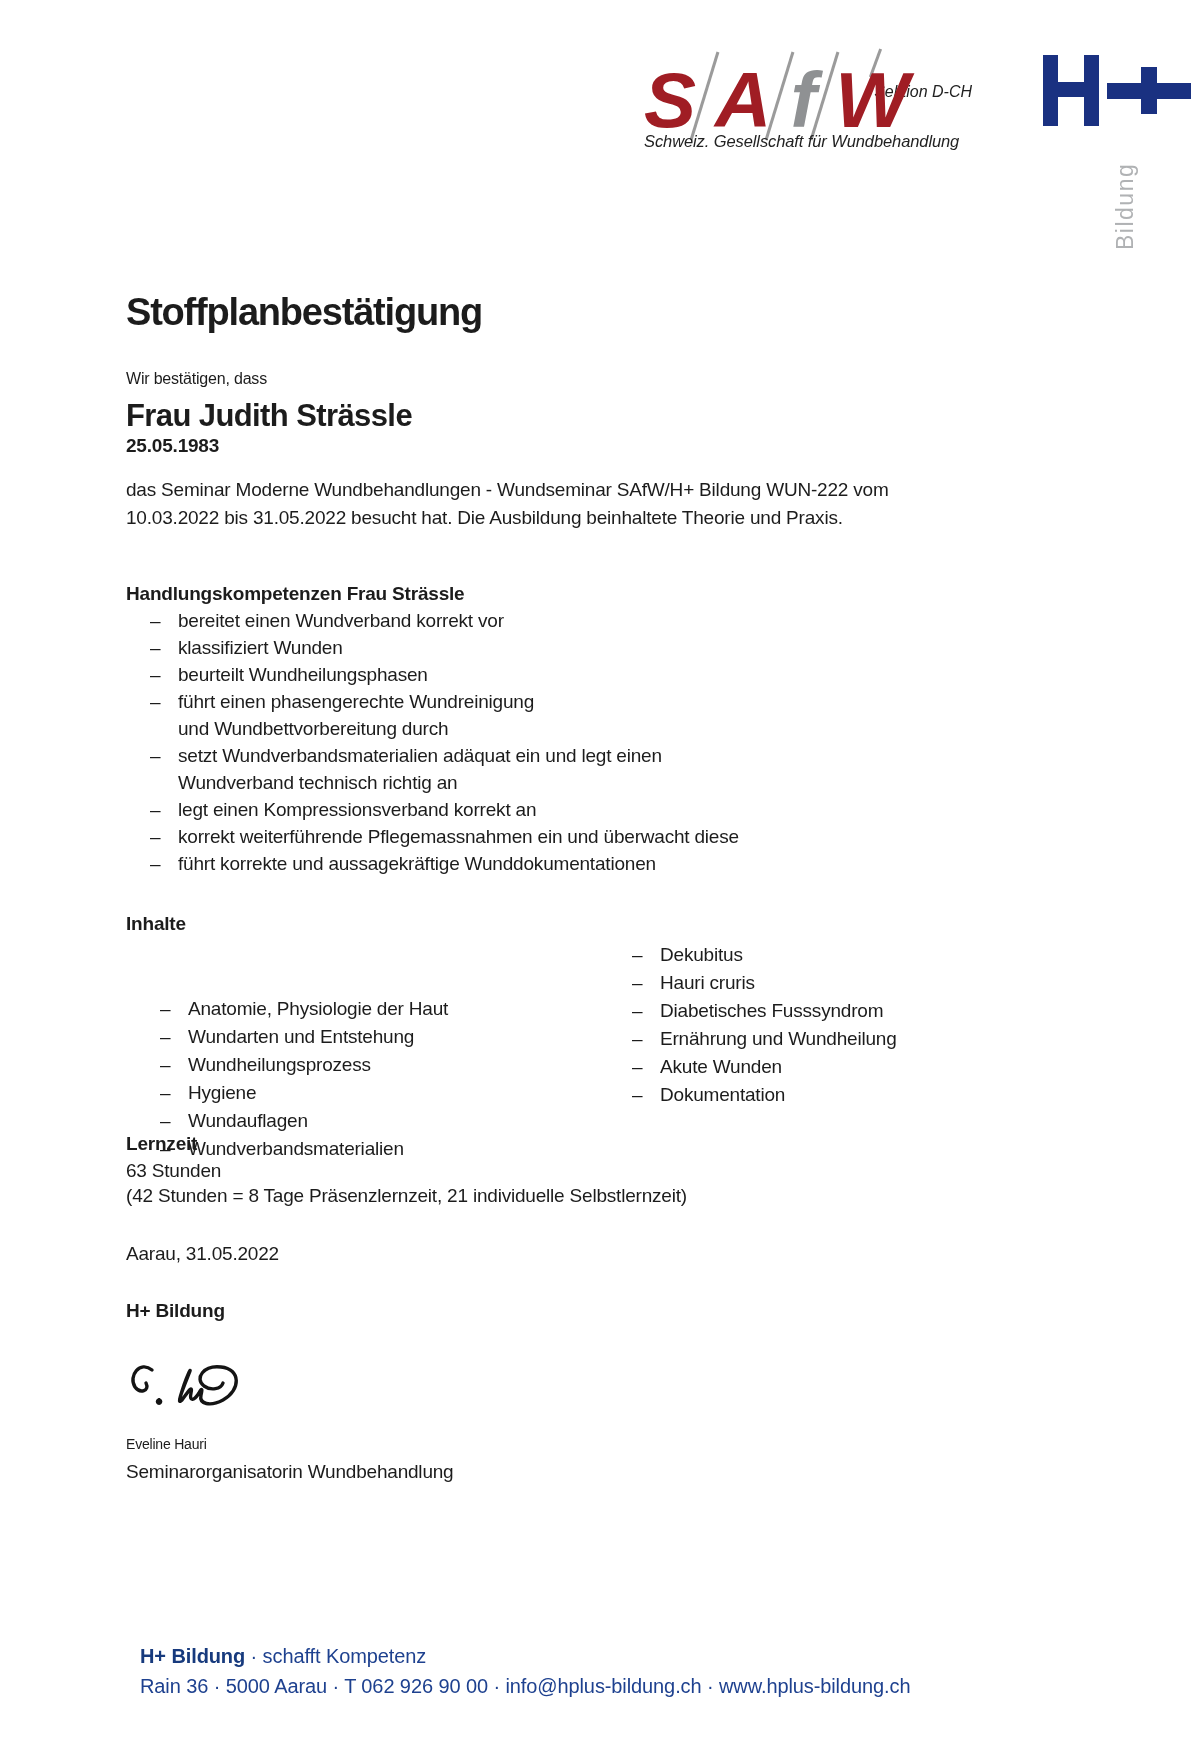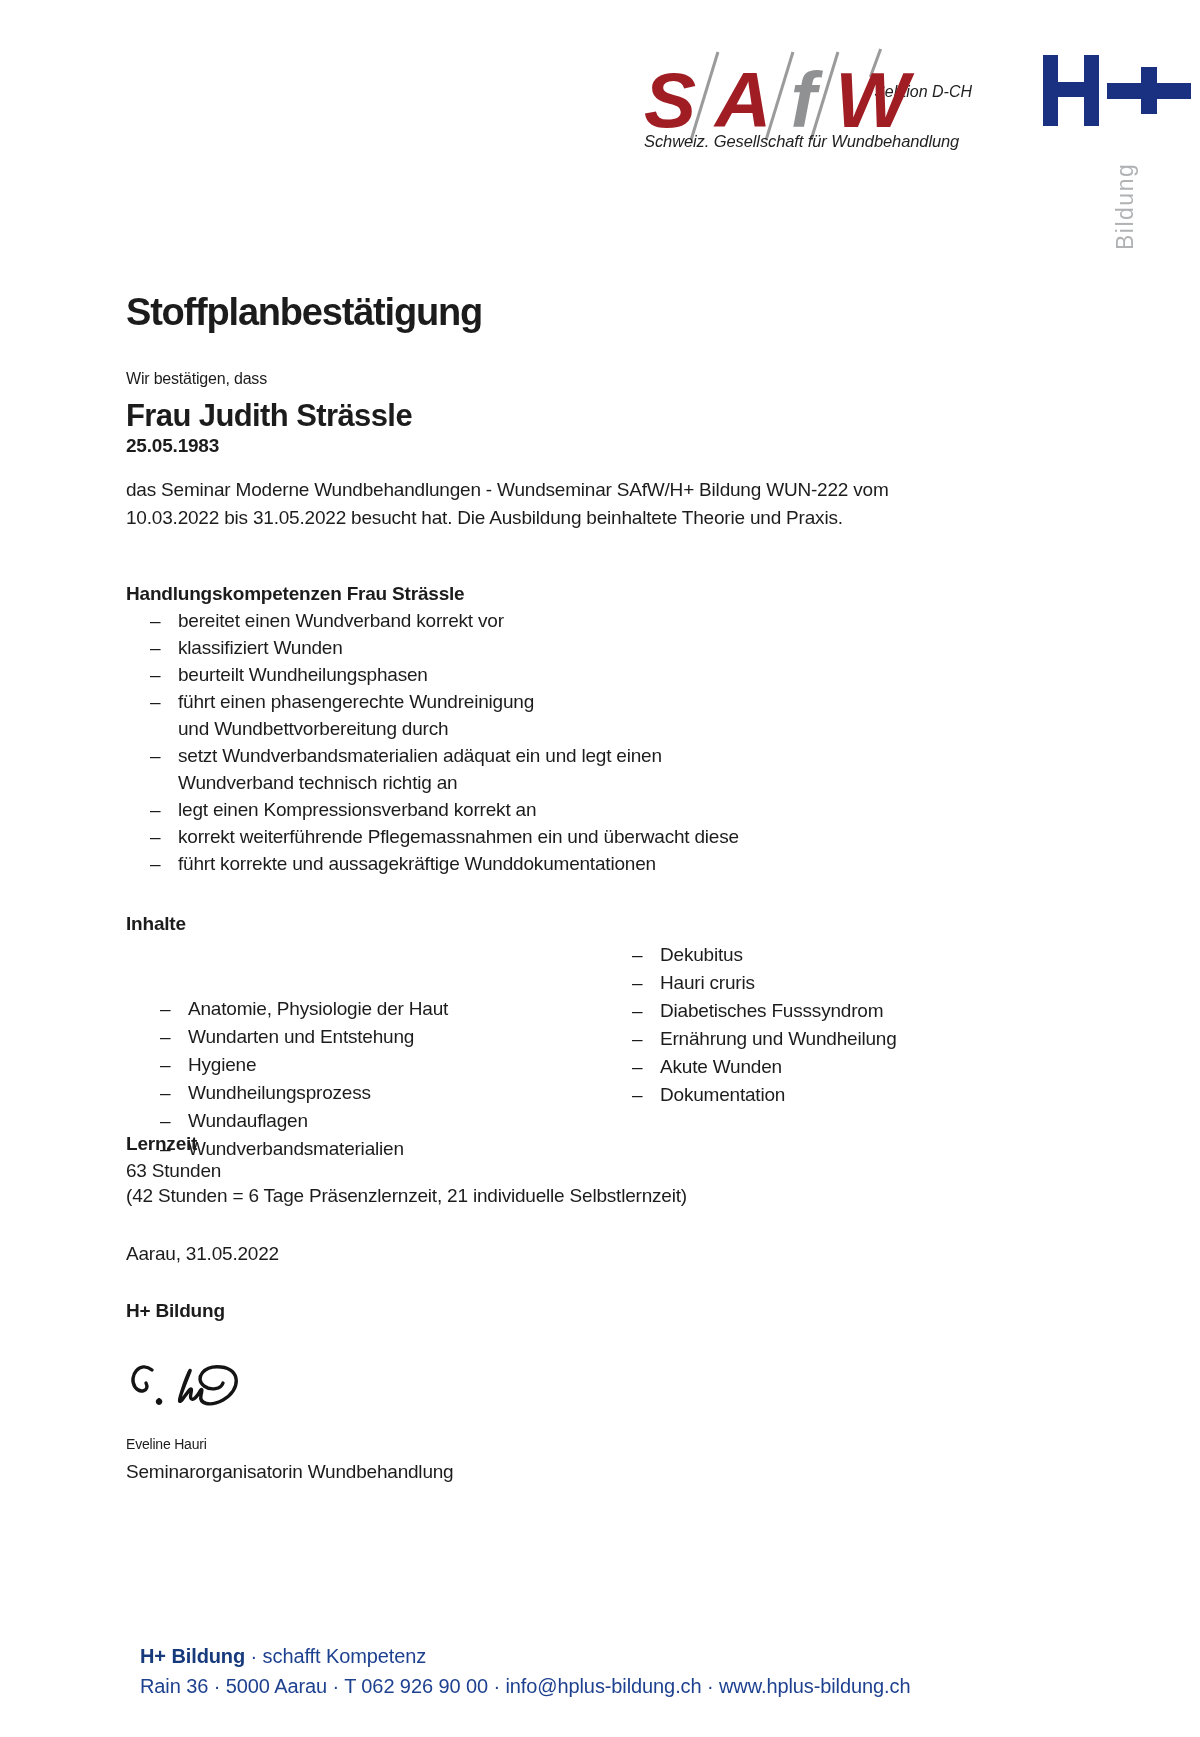--- a/index.html
+++ b/index.html
@@ -132,37 +132,37 @@
 Wundverband technisch richtig an</li>
     <li>legt einen Kompressionsverband korrekt an</li>
     <li>korrekt weiterführende Pflegemassnahmen ein und überwacht diese</li>
     <li>führt korrekte und aussagekräftige Wunddokumentationen</li>
   </ul>
 
   <div class="abs sec-heading h-inhalte">Inhalte</div>
   <ul class="abs list list-tight inh-left">
     <li>Anatomie, Physiologie der Haut</li>
     <li>Wundarten und Entstehung</li>
+    <li>Wundheilungsprozess</li>
     <li>Hygiene</li>
-    <li>Wundheilungsprozess</li>
     <li>Wundauflagen</li>
     <li>Wundverbandsmaterialien</li>
   </ul>
   <ul class="abs list list-tight inh-right">
     <li>Dekubitus</li>
     <li>Hauri cruris</li>
     <li>Diabetisches Fusssyndrom</li>
     <li>Ernährung und Wundheilung</li>
     <li>Akute Wunden</li>
     <li>Dokumentation</li>
   </ul>
 
   <div class="abs sec-heading h-lernzeit">Lernzeit</div>
   <div class="abs lern-total">63 Stunden</div>
-  <div class="abs lern-detail">(42 Stunden = 6 Tage Präsenzlernzeit, 21 individuelle Selbstlernzeit)</div>
+  <div class="abs lern-detail">(42 Stunden = 8 Tage Präsenzlernzeit, 21 individuelle Selbstlernzeit)</div>
 
   <div class="abs place-date">Aarau, 31.05.2022</div>
   <div class="abs org">H+ Bildung</div>
 
   <div class="abs signature">
     <svg width="140" height="64" viewBox="0 0 140 64" aria-hidden="true">
       <g fill="none" stroke="#141414" stroke-width="3.4" stroke-linecap="round" stroke-linejoin="round">
         <path d="M28,16 C16,6 4,22 11,33 C16,40 26,37 22,29"></path>
         <path d="M35,46 a1.6,1.6 0 1 0 0.1,0"></path>
         <path d="M56,44 C62,22 70,8 64,22 C58,37 52,52 58,46 C64,38 69,30 67,39 C65,48 70,47 75,39 C77,35 79,33 77,41 C75,50 86,53 99,46 C117,36 117,15 97,13 C80,11 70,24 80,32 C87,37 97,35 99,29"></path>

